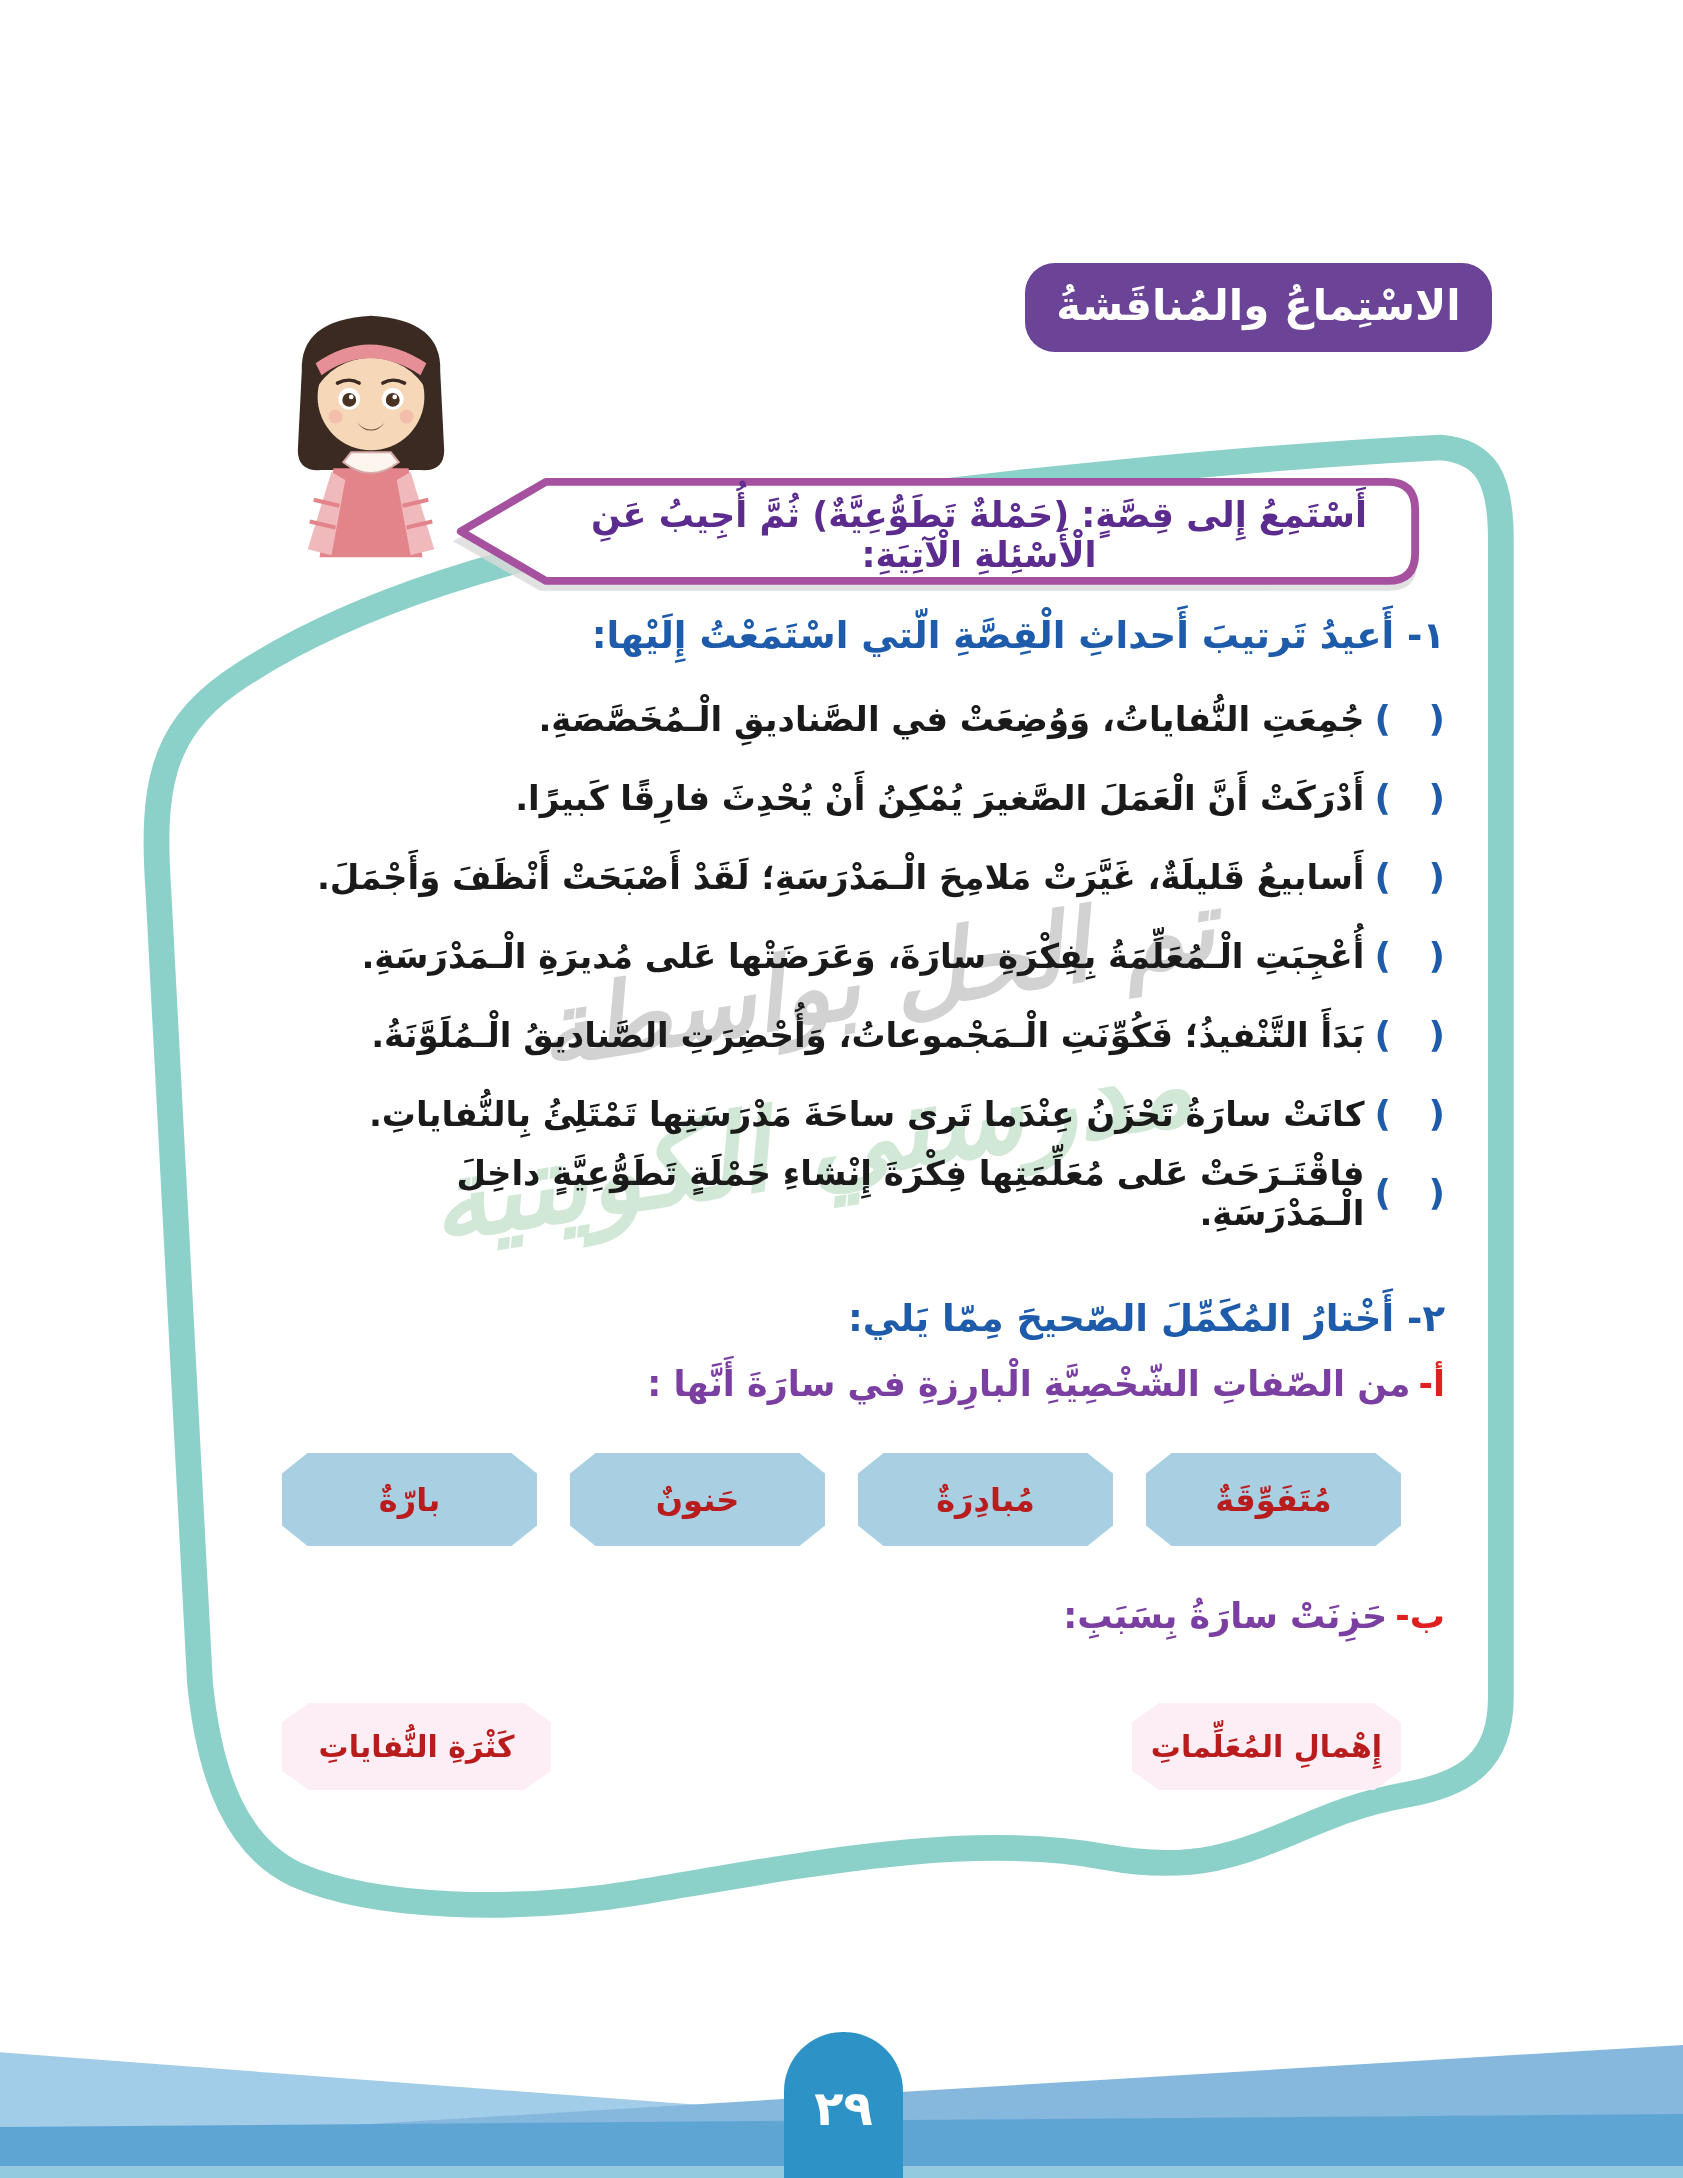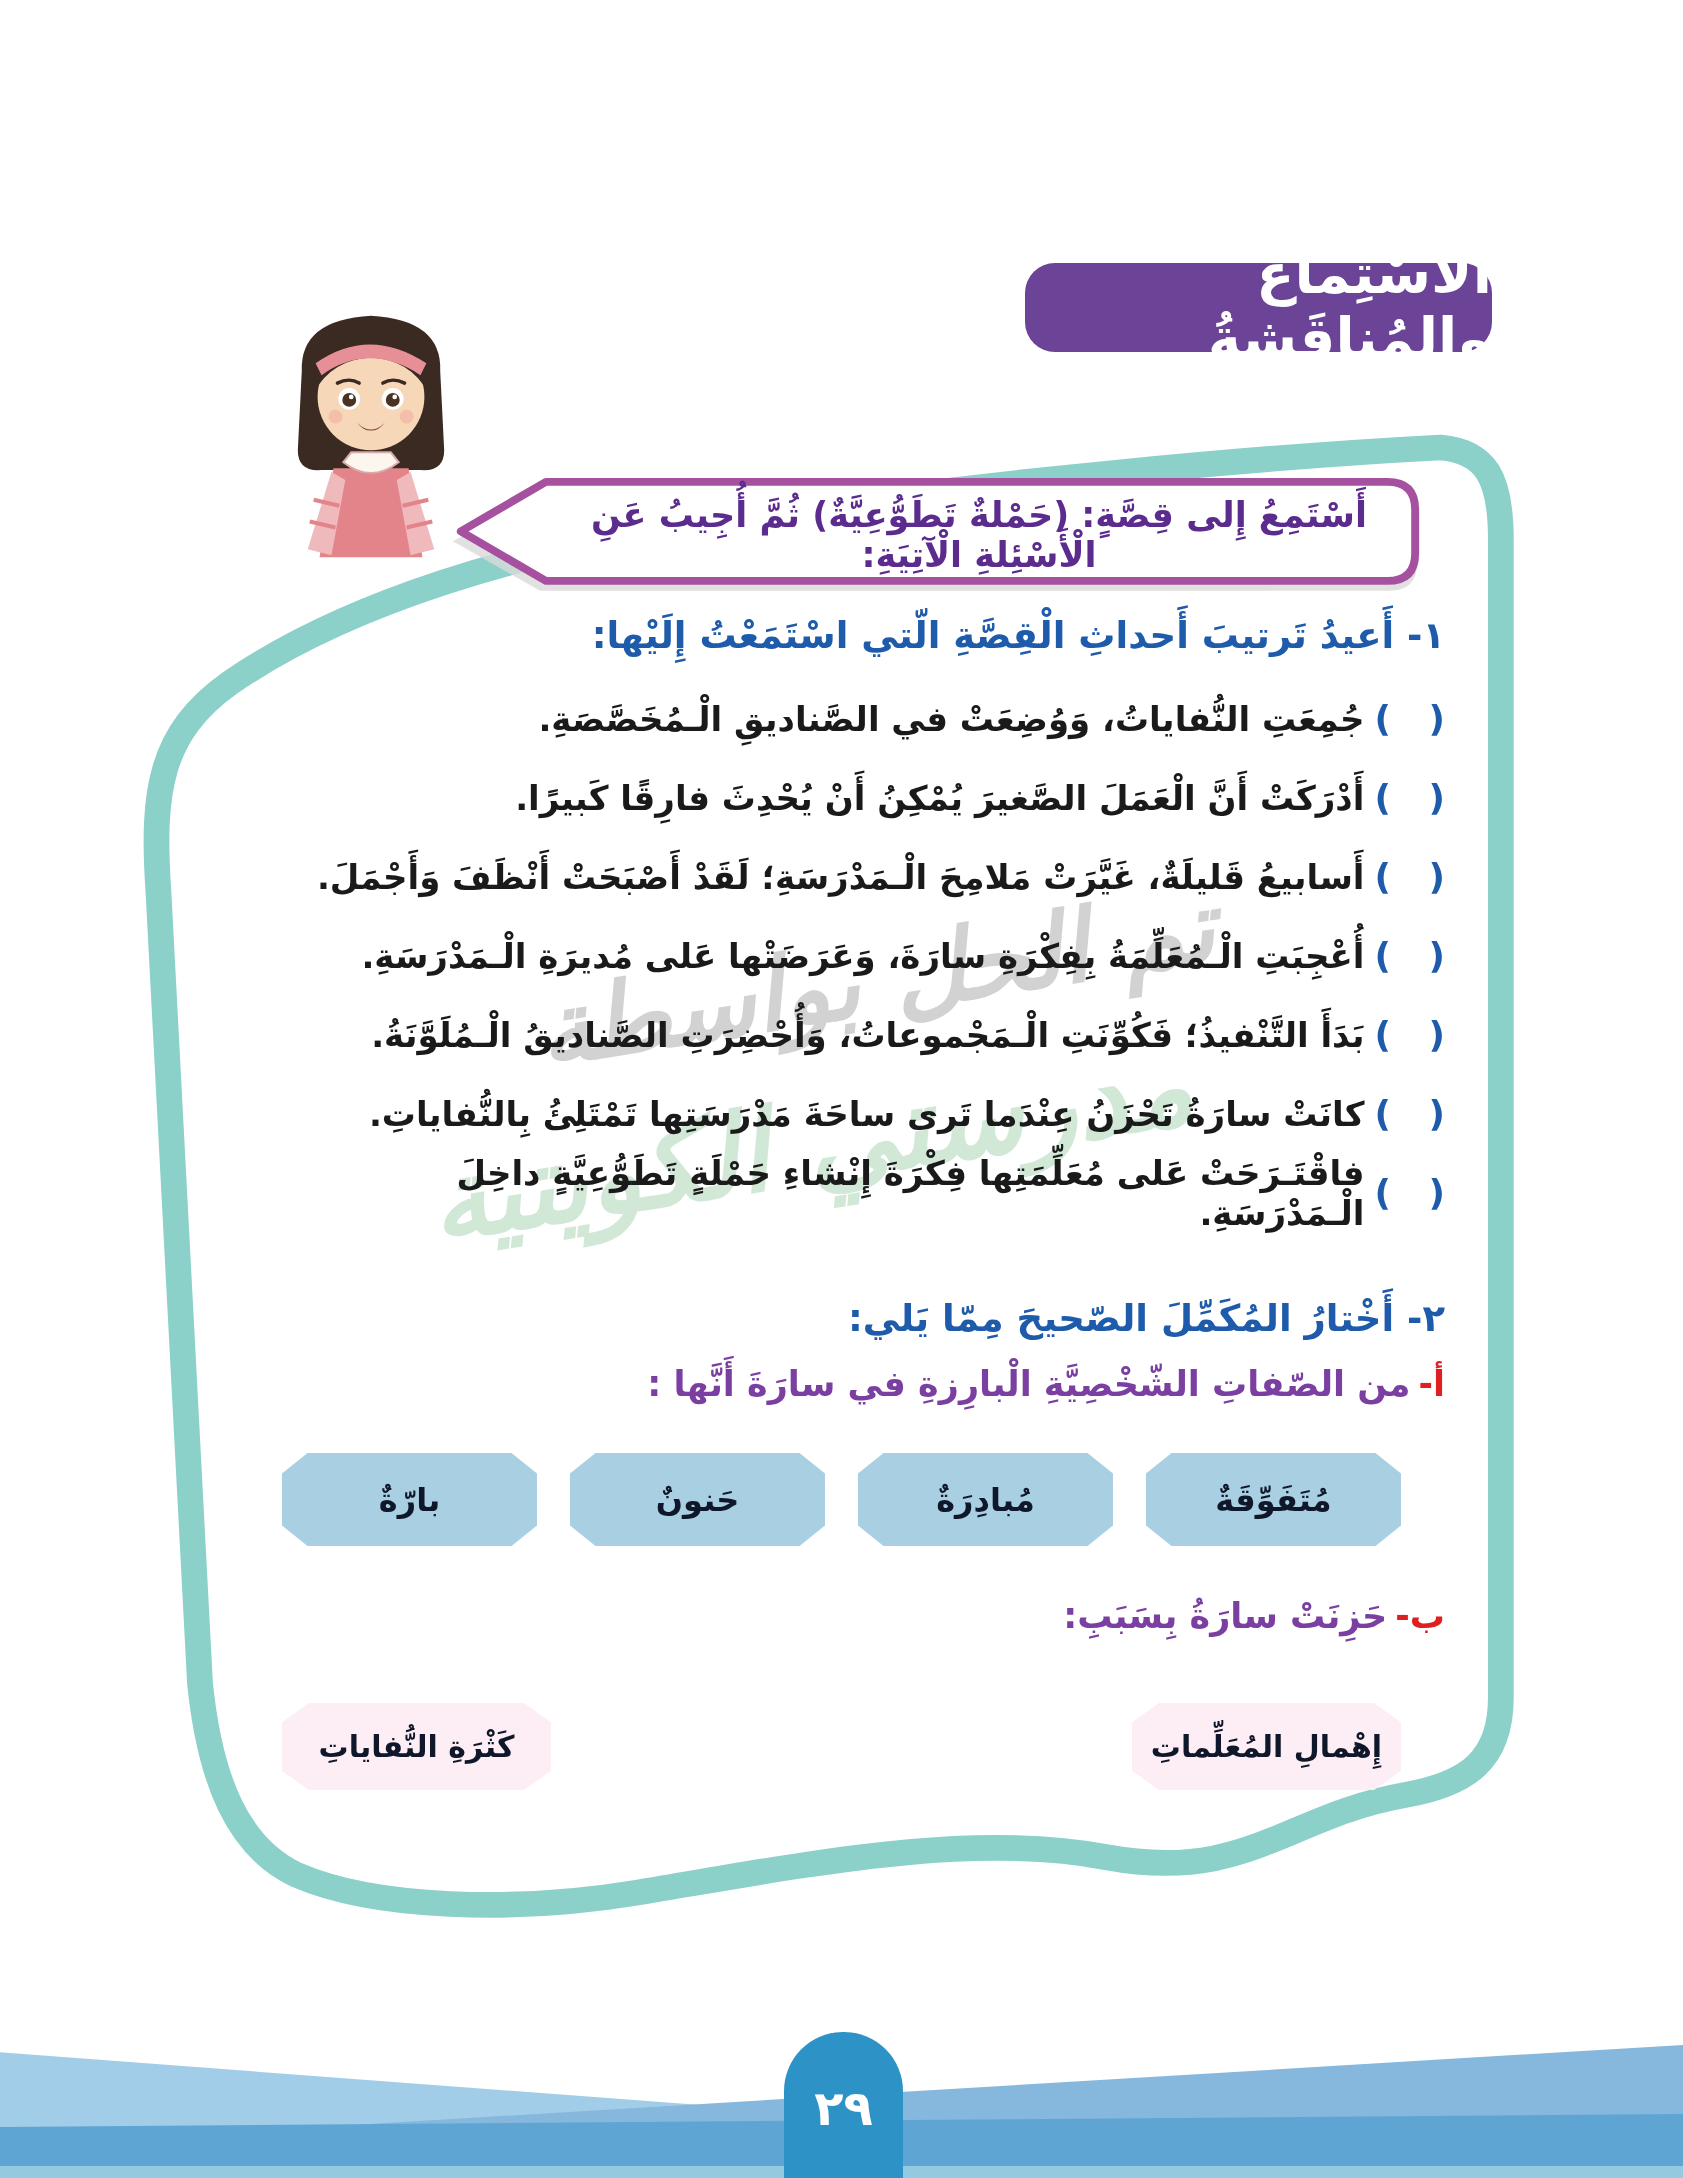--- a/index.html
+++ b/index.html
@@ -10,21 +10,21 @@
     direction:rtl;
   }
   
   .header-box{
     position:absolute;left:1025px;top:263px;width:467px;height:89px;
     background:#6b4397;border-radius:30px;
     display:flex;align-items:center;justify-content:center;
     z-index:4;
   }
   .header-box .title{
-    color:#ffffff;font-size:56px;font-weight:bold;letter-spacing:0px;
+    color:#ffffff;font-size:42px;font-weight:bold;letter-spacing:0px;
     transform:translateY(-2px);
   }
   
   .frame-svg{position:absolute;inset:0;z-index:1;}
   
   .girl{position:absolute;left:262px;top:302px;width:218px;height:267px;z-index:3;}
   
   .banner{position:absolute;left:439px;top:470px;width:1000px;height:129px;z-index:3;}
   .banner-text{
     position:absolute;left:119px;top:18px;width:842px;height:93px;
@@ -60,21 +60,21 @@
   .subq-b{top:1596px;}
   
   .opt-row{
     position:absolute;right:282px;width:1119px;display:flex;
     justify-content:space-between;z-index:2;
   }
   .opt-row-a{top:1453px;}
   .opt-row-b{top:1703px;}
   .opt{
     width:255px;height:93px;display:flex;align-items:center;justify-content:center;
-    font-size:32px;font-weight:bold;color:#0f172a;
+    font-size:32px;font-weight:bold;color:#b91c1c;
     clip-path:polygon(10% 0,90% 0,100% 22%,100% 78%,90% 100%,10% 100%,0 78%,0 22%);
   }
   .opt.blue{background:#a9cfe2;}
   .opt.pink{background:#fdedf5;width:269px;height:87px;font-size:30px;}
   
   .watermark{position:absolute;z-index:1;font-weight:bold;font-style:italic;
     white-space:nowrap;pointer-events:none;}
   .wm-gray{left:535px;top:921px;font-size:99px;color:#c7c7c7;opacity:.8;
     transform:rotate(-9deg);}
   .wm-green{left:426px;top:1079px;font-size:111px;color:#cbe5d1;opacity:.85;

